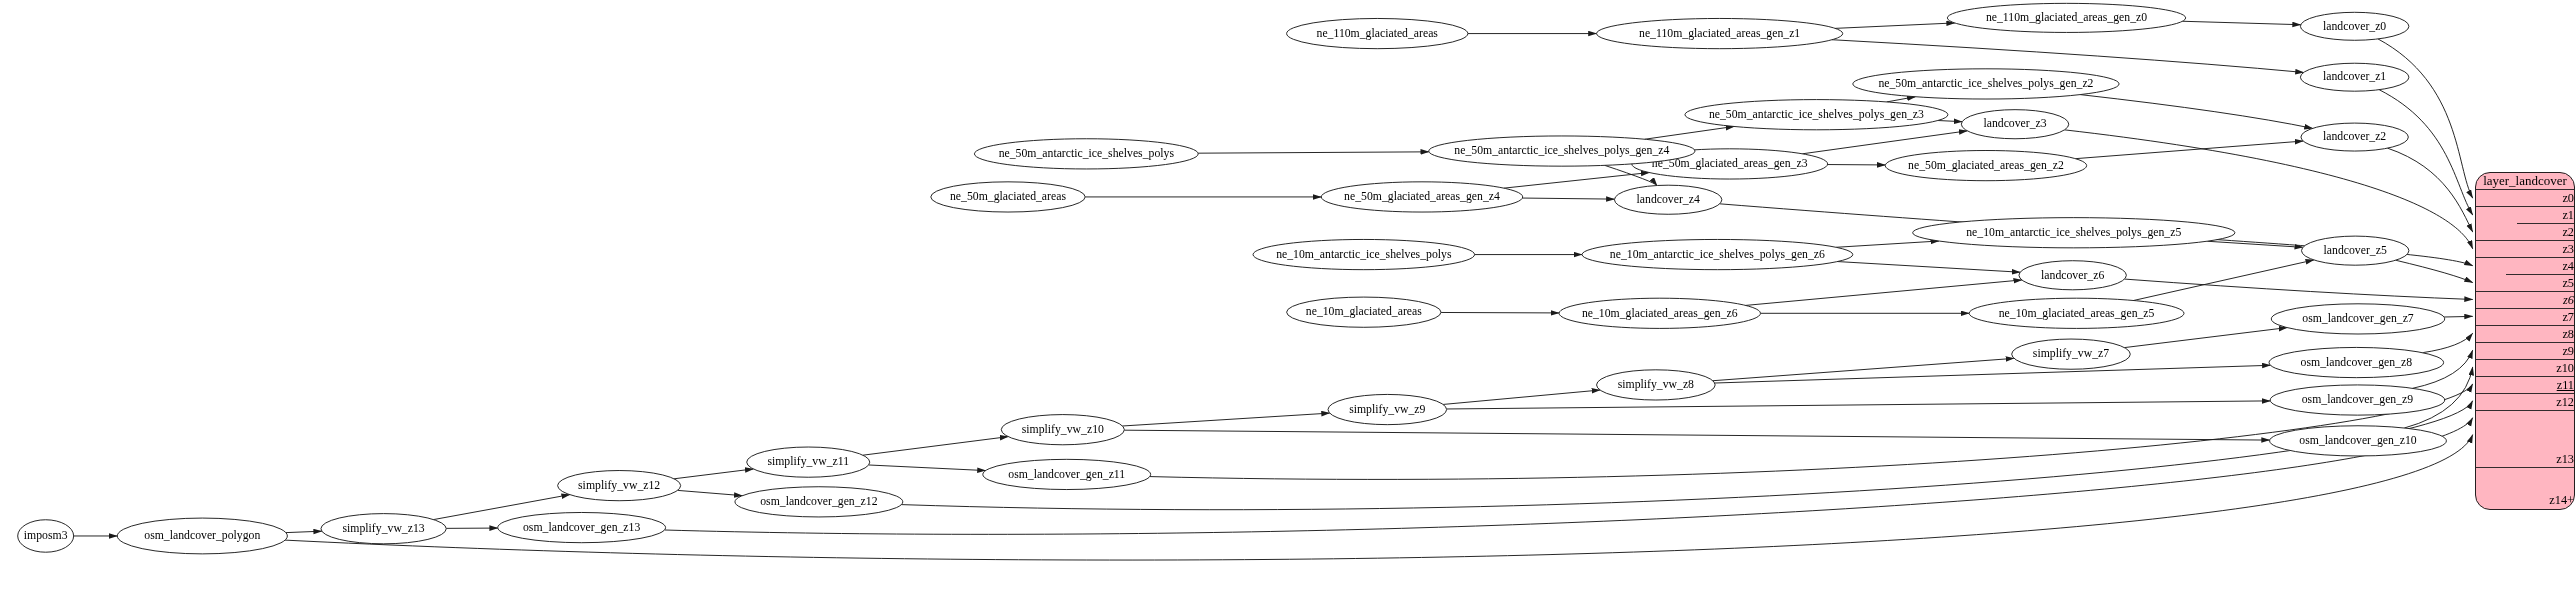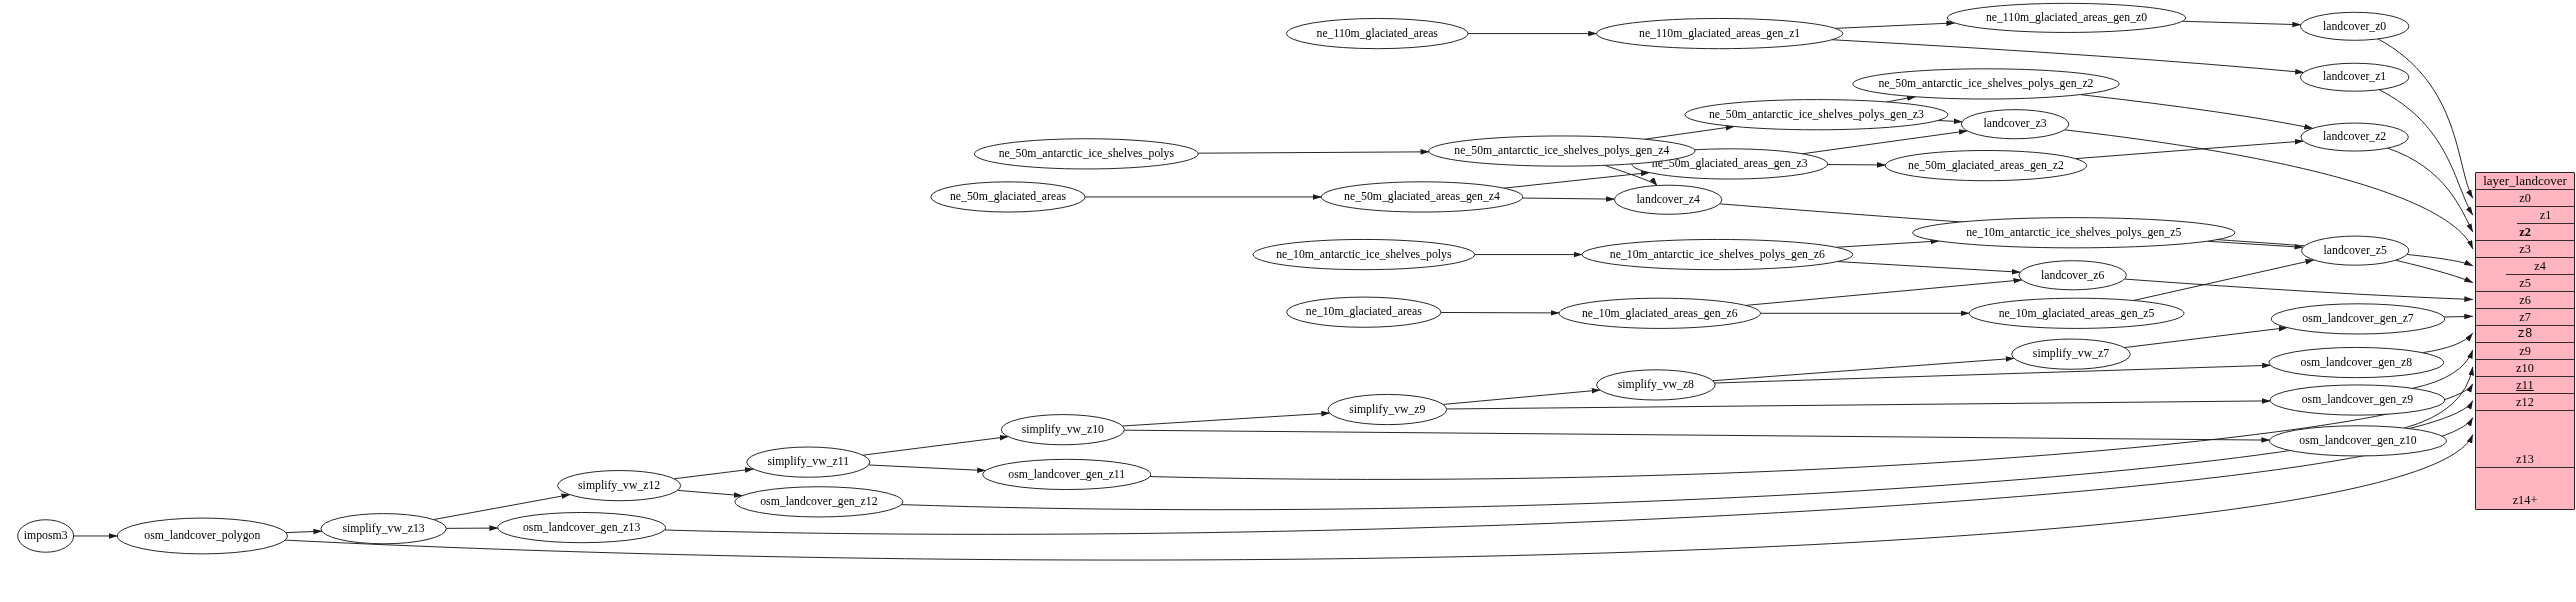--- a/index.html
+++ b/index.html
@@ -3,24 +3,24 @@
 <meta charset="utf-8">
 <style>
   html,body{margin:0;padding:0;background:#ffffff;}
   .canvas{position:relative;width:2576px;height:602px;background:#ffffff;overflow:hidden;
           font-family:"Liberation Serif","DejaVu Serif",serif;}
   svg{position:absolute;left:0;top:0;}
   .edge{fill:none;stroke:#1b1b1b;stroke-width:1.7px;}
   .node-ellipse{fill:#ffffff;stroke:#1c1c1c;stroke-width:1.7px;}
   .node-label{font-family:"Liberation Serif","DejaVu Serif",serif;font-size:21px;fill:#000;
               text-anchor:middle;dominant-baseline:middle;}
-  #layer-table{position:absolute;border:1.1px solid #241f20;border-radius:1px;overflow:hidden;
+  #layer-table{position:absolute;border:1.1px solid #241f20;border-radius:15px;overflow:hidden;
                box-sizing:border-box;}
   .tbl-header{text-align:center;font-size:13px;color:#000;border-bottom:1.1px solid #332b2d;box-sizing:border-box;}
-  .tbl-row{text-align:center;font-size:12.3px;color:#000;border-bottom:0.9px solid #332b2d;box-sizing:border-box;}
+  .tbl-row{text-align:right;font-size:12.3px;color:#000;border-bottom:0.9px solid #332b2d;box-sizing:border-box;}
   .tbl-row:last-child{border-bottom:none;margin-top:24px;}
 </style>
 </head>
 <body>
 
 <div class="canvas">
   <svg id="graph" width="2576" height="602" viewBox="0 0 4601 1076">
     <defs>
       <marker id="arrow" markerWidth="17" markerHeight="12" refX="15" refY="5" orient="auto" markerUnits="userSpaceOnUse">
         <path d="M0,0 L16,5 L0,10 Z" fill="#1b1b1b"></path>
@@ -244,27 +244,27 @@
           <text x="4207" y="139" class="node-label">landcover_z1</text>
         </g>
       </g>
   </svg>
 
   <div id="layer-table" style="left: 2475px; top: 172px; width: 100px; background: rgb(255, 182, 193);">
     <div class="tbl-header" style="line-height: 16px; height: 17.4px;">layer_landcover</div>
     <div id="tbl-rows">
         <div class="tbl-row" style="height: 17px; line-height: 16px;">z0</div>
         <div class="tbl-row" style="height: 17px; line-height: 16px; margin-left: 41px;">z1</div>
-        <div class="tbl-row" style="height: 17px; line-height: 16px; font-weight: bold;">z2</div>
+        <div class="tbl-row" style="height: 17px; line-height: 16px;">z2</div>
         <div class="tbl-row" style="height: 17px; line-height: 16px;">z3</div>
         <div class="tbl-row" style="height: 17px; line-height: 16px; margin-left: 30px;">z4</div>
         <div class="tbl-row" style="height: 17px; line-height: 16px;">z5</div>
-        <div class="tbl-row" style="height: 17px; line-height: 16px;">z6</div>
+        <div class="tbl-row" style="height: 17px; line-height: 16px; font-style: italic;">z6</div>
         <div class="tbl-row" style="height: 17px; line-height: 16px;">z7</div>
-        <div class="tbl-row" style="height: 17px; line-height: 16px; font-family: Liberation Mono, monospace;">z8</div>
+        <div class="tbl-row" style="height: 17px; line-height: 16px;">z8</div>
         <div class="tbl-row" style="height: 17px; line-height: 16px;">z9</div>
         <div class="tbl-row" style="height: 17px; line-height: 16px;">z10</div>
         <div class="tbl-row" style="height: 17px; line-height: 16px; text-decoration: underline;">z11</div>
         <div class="tbl-row" style="height: 17px; line-height: 16px;">z12</div>
         <div class="tbl-row" style="height: 17px; line-height: 16px; margin-top: 40px;">z13</div>
         <div class="tbl-row" style="height: 17px; line-height: 16px;">z14+</div>
       </div>
   </div>
 </div>
 

